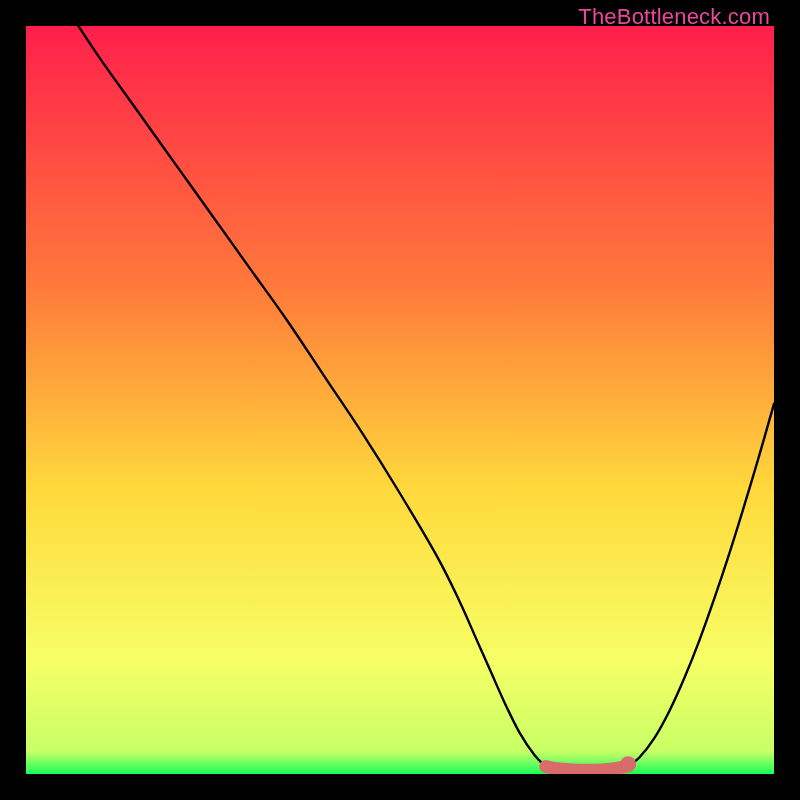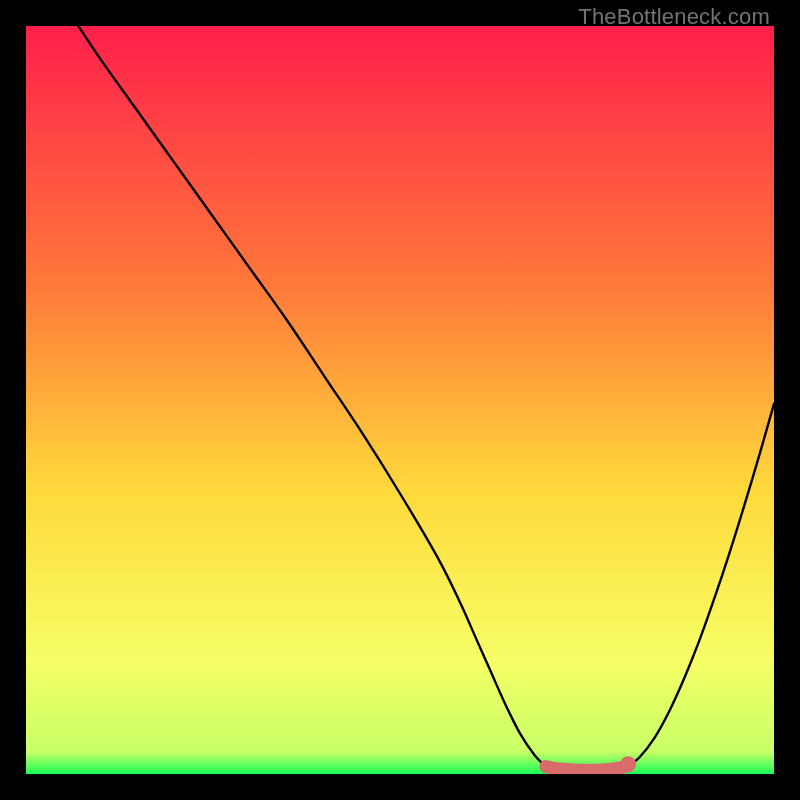--- a/index.html
+++ b/index.html
@@ -23,21 +23,21 @@
     position: absolute;
     left: 0;
     top: 0;
     width: 748px;
     height: 748px;
   }
   .watermark {
     position: absolute;
     top: 4px;
     right: 30px;
-    color: #737373;
+    color: #ec4899;
     font-size: 22px;
     font-weight: 500;
     letter-spacing: 0.2px;
     user-select: none;
   }
 </style>
 </head>
 <body>
 
 <div class="frame">

